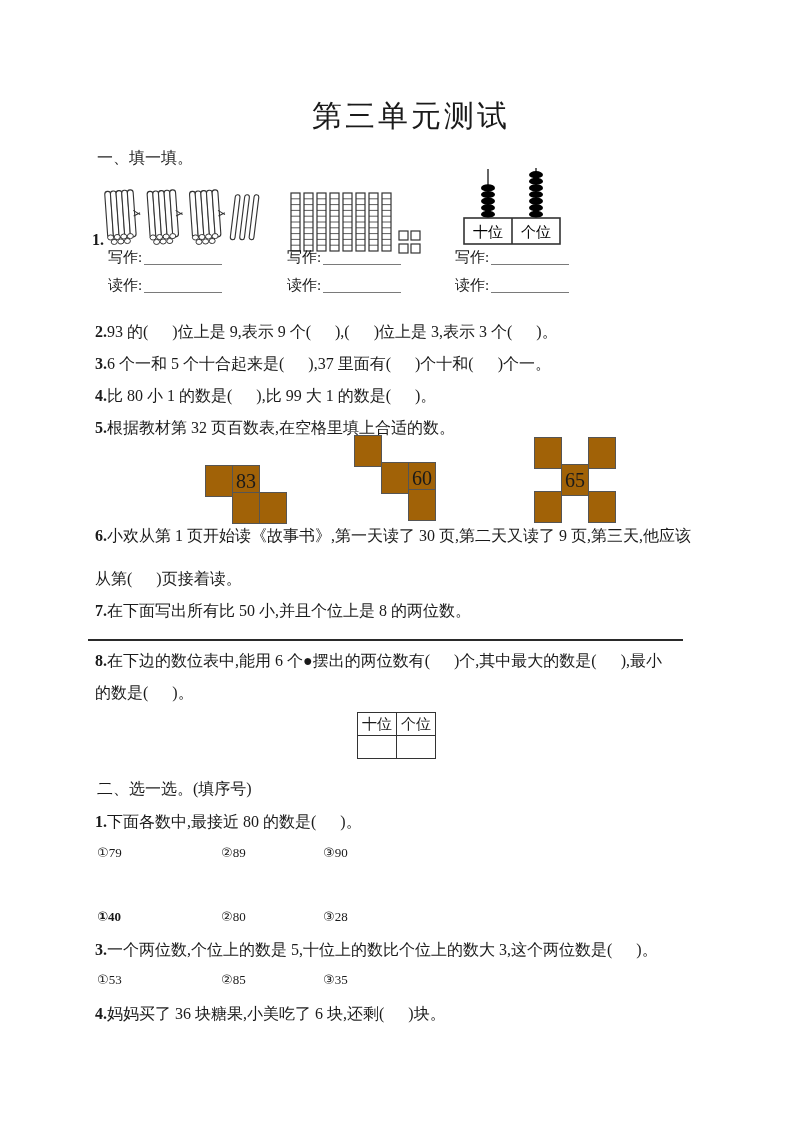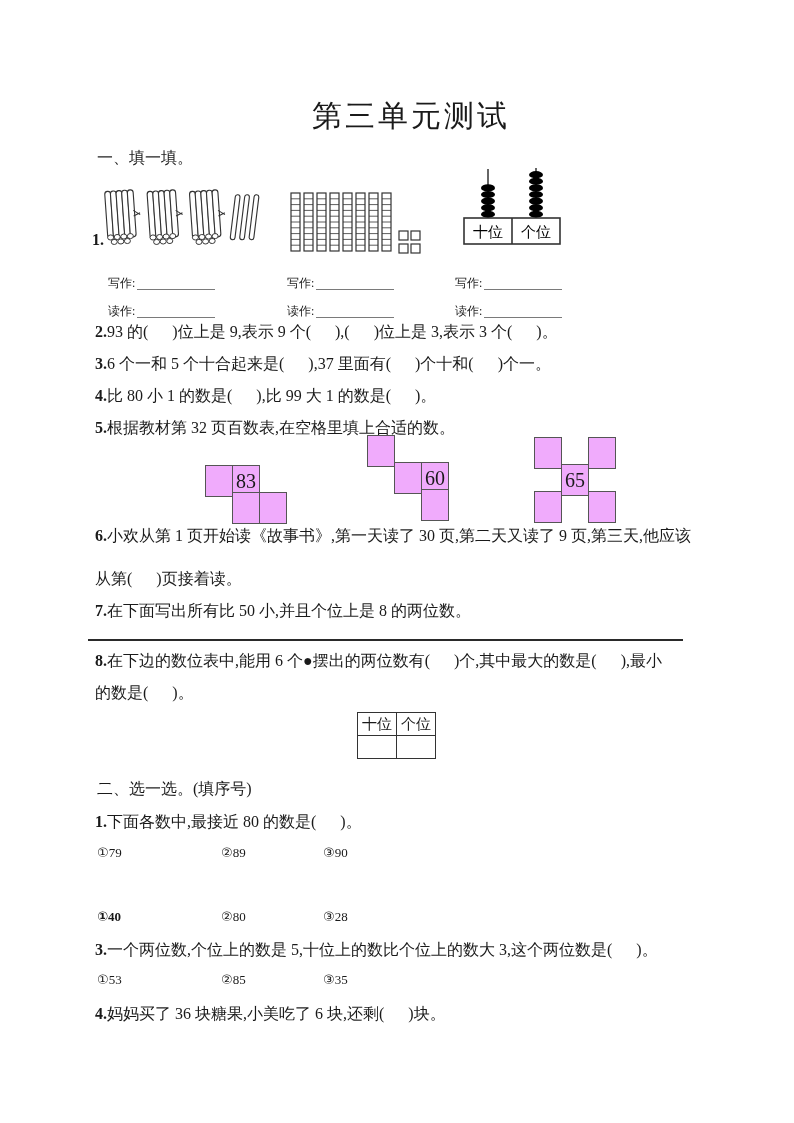--- a/index.html
+++ b/index.html
@@ -3,29 +3,29 @@
 <meta charset="utf-8">
 <style>
   html,body{margin:0;padding:0;background:#fff;}
   .page{position:relative;width:794px;height:1123px;background:#ffffff;overflow:hidden;
         font-family:"Liberation Serif","DejaVu Serif",serif;color:#1a1a1a;}
   .title{position:absolute;top:96px;left:8px;width:100%;text-align:center;
          font-size:30px;letter-spacing:3px;font-weight:500;padding-left:6px;}
   .heading{position:absolute;left:97px;font-size:16px;white-space:pre;}
   .line{position:absolute;left:95px;font-size:16px;white-space:pre;height:22px;}
   .qnum{font-weight:bold;}
-  .wr-col{position:absolute;top:273px;font-size:12px;}
+  .wr-col{position:absolute;top:248px;font-size:15px;}
   .wr-row{height:28px;white-space:nowrap;}
   .blank{display:inline-block;width:78px;height:16px;border-bottom:1.6px solid #7a7a7a;
          vertical-align:-3px;margin-left:2px;}
   .rule{position:absolute;left:88px;top:639px;width:595px;border-top:2px solid #2a2a2a;height:0;}
   .puzzle{position:absolute;}
   .pcell{position:absolute;width:28px;height:32px;border:1.2px solid #555;
          box-sizing:border-box;display:flex;align-items:center;justify-content:center;
-         font-size:20px;font-family:"Liberation Serif","DejaVu Serif",serif;background:#f0abfc;}
+         font-size:20px;font-family:"Liberation Serif","DejaVu Serif",serif;background:#a16207;}
   .pv-table{position:absolute;left:357px;top:712px;border-collapse:collapse;}
   .pv-table td{width:38px;height:22px;border:1.6px solid #333;text-align:center;
                font-size:15px;padding:0;}
   .opts{position:absolute;left:97px;width:500px;height:22px;font-size:13px;}
   .opt{position:absolute;top:0;white-space:pre;font-family:"Liberation Serif","DejaVu Sans",serif;}
   svg{position:absolute;overflow:visible;}
   svg text{font-family:"Liberation Serif","DejaVu Serif",serif;}
 </style>
 </head>
 <body>
@@ -216,21 +216,21 @@
   <div class="line" style="top:354px;"><span class="qnum">3.</span><span>6 个一和 5 个十合起来是(      ),37 里面有(      )个十和(      )个一。</span></div>
   <div class="line" style="top:386px;"><span class="qnum">4.</span><span>比 80 小 1 的数是(      ),比 99 大 1 的数是(      )。</span></div>
   <div class="line" style="top:418px;"><span class="qnum">5.</span><span>根据教材第 32 页百数表,在空格里填上合适的数。</span></div>
 
   <div class="puzzle" id="puzzle-0" style="left:205px;top:465px;width:83px;height:56px;">
       <div class="pcell" style="left: 0px; top: 0px;"></div>
       <div class="pcell" style="left: 27px; top: 0px;">83</div>
       <div class="pcell" style="left: 27px; top: 27px;"></div>
       <div class="pcell" style="left: 54px; top: 27px;"></div>
     </div>
-  <div class="puzzle" id="puzzle-1" style="left:367px;top:435px;width:83px;height:83px;">
+  <div class="puzzle" id="puzzle-1" style="left:354px;top:435px;width:83px;height:83px;">
       <div class="pcell" style="left: 0px; top: 0px;"></div>
       <div class="pcell" style="left: 27px; top: 27px;"></div>
       <div class="pcell" style="left: 54px; top: 27px;">60</div>
       <div class="pcell" style="left: 54px; top: 54px;"></div>
     </div>
   <div class="puzzle" id="puzzle-2" style="left:534px;top:437px;width:83px;height:83px;">
       <div class="pcell" style="left: 0px; top: 0px;"></div>
       <div class="pcell" style="left: 54px; top: 0px;"></div>
       <div class="pcell" style="left: 27px; top: 27px;">65</div>
       <div class="pcell" style="left: 0px; top: 54px;"></div>

